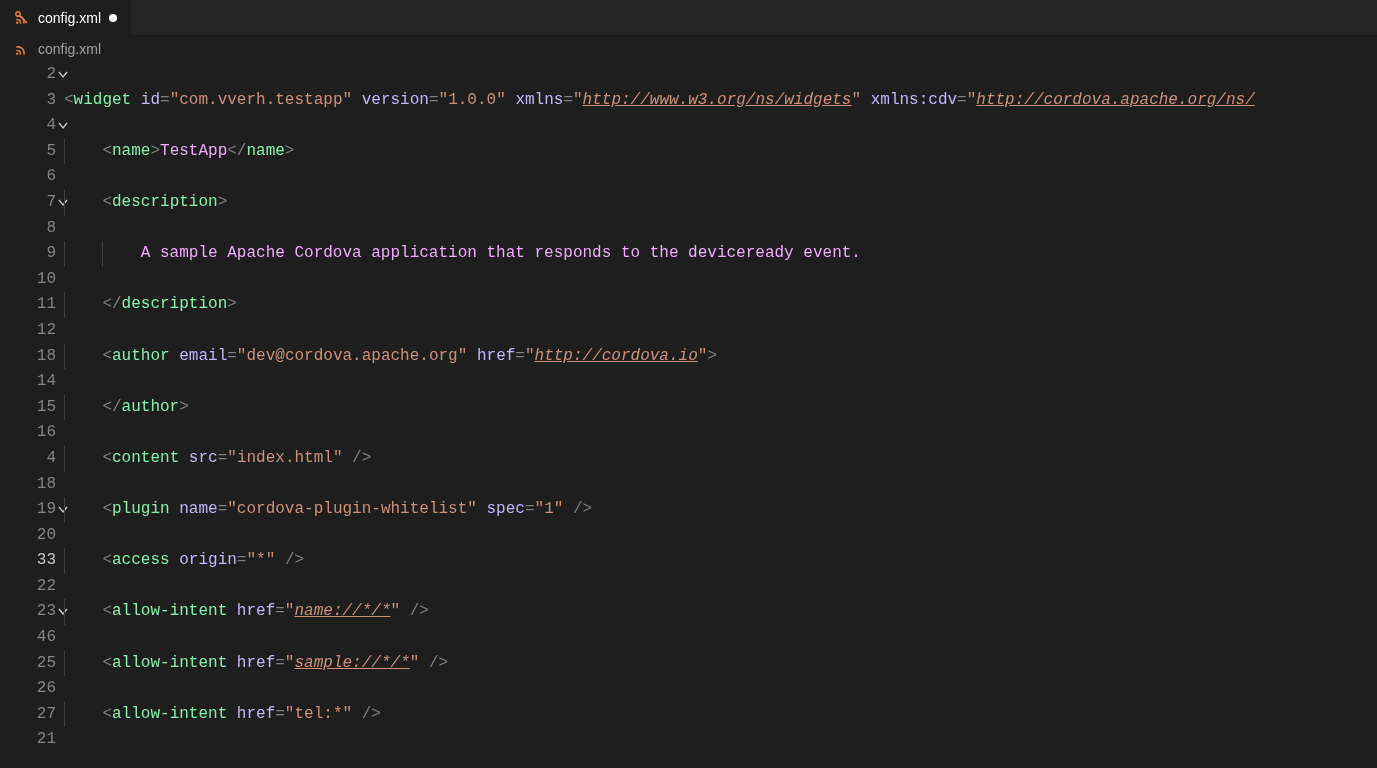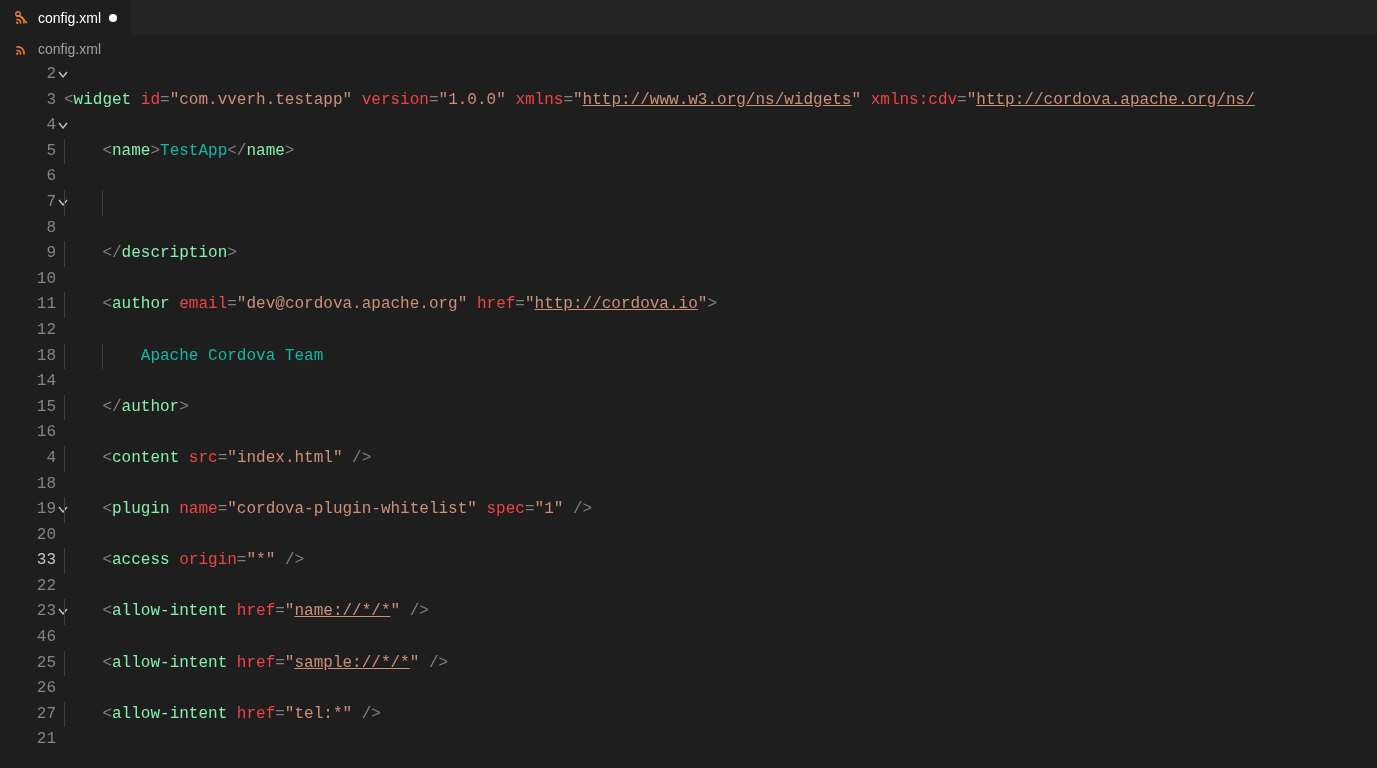--- a/index.html
+++ b/index.html
@@ -73,24 +73,24 @@
   position: relative;
   white-space: pre;
 }
 .line { height: 25.6px; position: relative; }
 .line .indent-guide {
   position: absolute; top:0; bottom:0; width:1px; background: #404040;
 }
 
 .p  { color: #808080; }          
 .tag{ color: #86efac; }          
-.attr{ color: #ef4444; margin-top: 16px; }         
+.attr{ color: #c4b5fd; margin-top: 16px; }         
 .str{ color: #ce9178; }          
-.txt{ color: #14b8a6; }          
-.link{ text-decoration: underline; text-decoration-color: #ce9178; }          
+.txt{ color: #f0abfc; }          
+.link{ text-decoration: underline; text-decoration-color: #ce9178; font-style: italic; }          
 svg { display:block; }
 </style>
 </head>
 <body>
 
 <div class="tab-bar">
   <div class="tab">
     <span class="tab-icon">
       <svg viewBox="0 0 16 16" width="16" height="16">
           <path fill="#e37933" d="M3.5 3.5a4.5 4.5 0 0 1 9 0H11A3 3 0 0 0 5 3.5H3.5zm0 1.5H5A3 3 0 0 0 11 5h1.5a4.5 4.5 0 0 1-9 0zM2 9h2v2a3 3 0 0 0 6 0V9h2v2a5 5 0 0 1-10 0V9z" opacity="0"></path>
@@ -164,24 +164,24 @@
     <div class="ln">46</div>
     <div class="ln">25</div>
     <div class="ln">26</div>
     <div class="ln">27</div>
     <div class="ln">21</div>
   </div>
 
   <div class="code">
 <div class="line"><span class="p">&lt;</span><span class="tag">widget</span> <span class="attr">id</span><span class="p">=</span><span class="str">"<span>com.vverh.testapp</span>"</span> <span class="attr">version</span><span class="p">=</span><span class="str">"<span>1.0.0</span>"</span> <span class="attr">xmlns</span><span class="p">=</span><span class="str">"<span class="link">http://www.w3.org/ns/widgets</span>"</span> <span class="attr">xmlns:cdv</span><span class="p">=</span><span class="str">"<span class="link">http://cordova.apache.org/ns/</span></span></div>
 <div class="line">    <span class="p">&lt;</span><span class="tag">name</span><span class="p">&gt;</span><span class="txt">TestApp</span><span class="p">&lt;/</span><span class="tag">name</span><span class="p">&gt;</span><span class="indent-guide" style="left:0px"></span></div>
-<div class="line">        <span class="indent-guide" style="left:0px"></span><span class="indent-guide" style="left:38px"></span></div>
+<div class="line">    <span class="p">&lt;</span><span class="tag">description</span><span class="p">&gt;</span><span class="indent-guide" style="left:0px"></span></div>
+<div class="line">        <span class="txt">A sample Apache Cordova application that responds to the deviceready event.</span><span class="indent-guide" style="left:0px"></span><span class="indent-guide" style="left:38px"></span></div>
 <div class="line">    <span class="p">&lt;/</span><span class="tag">description</span><span class="p">&gt;</span><span class="indent-guide" style="left:0px"></span></div>
 <div class="line">    <span class="p">&lt;</span><span class="tag">author</span> <span class="attr">email</span><span class="p">=</span><span class="str">"<span>dev@cordova.apache.org</span>"</span> <span class="attr">href</span><span class="p">=</span><span class="str">"<span class="link">http://cordova.io</span>"</span><span class="p">&gt;</span><span class="indent-guide" style="left:0px"></span></div>
-<div class="line">        <span class="txt">Apache Cordova Team</span><span class="indent-guide" style="left:0px"></span><span class="indent-guide" style="left:38px"></span></div>
 <div class="line">    <span class="p">&lt;/</span><span class="tag">author</span><span class="p">&gt;</span><span class="indent-guide" style="left:0px"></span></div>
 <div class="line">    <span class="p">&lt;</span><span class="tag">content</span> <span class="attr">src</span><span class="p">=</span><span class="str">"<span>index.html</span>"</span> <span class="p">/&gt;</span><span class="indent-guide" style="left:0px"></span></div>
 <div class="line">    <span class="p">&lt;</span><span class="tag">plugin</span> <span class="attr">name</span><span class="p">=</span><span class="str">"<span>cordova-plugin-whitelist</span>"</span> <span class="attr">spec</span><span class="p">=</span><span class="str">"<span>1</span>"</span> <span class="p">/&gt;</span><span class="indent-guide" style="left:0px"></span></div>
 <div class="line">    <span class="p">&lt;</span><span class="tag">access</span> <span class="attr">origin</span><span class="p">=</span><span class="str">"<span>*</span>"</span> <span class="p">/&gt;</span><span class="indent-guide" style="left:0px"></span></div>
 <div class="line">    <span class="p">&lt;</span><span class="tag">allow-intent</span> <span class="attr">href</span><span class="p">=</span><span class="str">"<span class="link">name://*/*</span>"</span> <span class="p">/&gt;</span><span class="indent-guide" style="left:0px"></span></div>
 <div class="line">    <span class="p">&lt;</span><span class="tag">allow-intent</span> <span class="attr">href</span><span class="p">=</span><span class="str">"<span class="link">sample://*/*</span>"</span> <span class="p">/&gt;</span><span class="indent-guide" style="left:0px"></span></div>
 <div class="line">    <span class="p">&lt;</span><span class="tag">allow-intent</span> <span class="attr">href</span><span class="p">=</span><span class="str">"<span>tel:*</span>"</span> <span class="p">/&gt;</span><span class="indent-guide" style="left:0px"></span></div>
 
 
 

